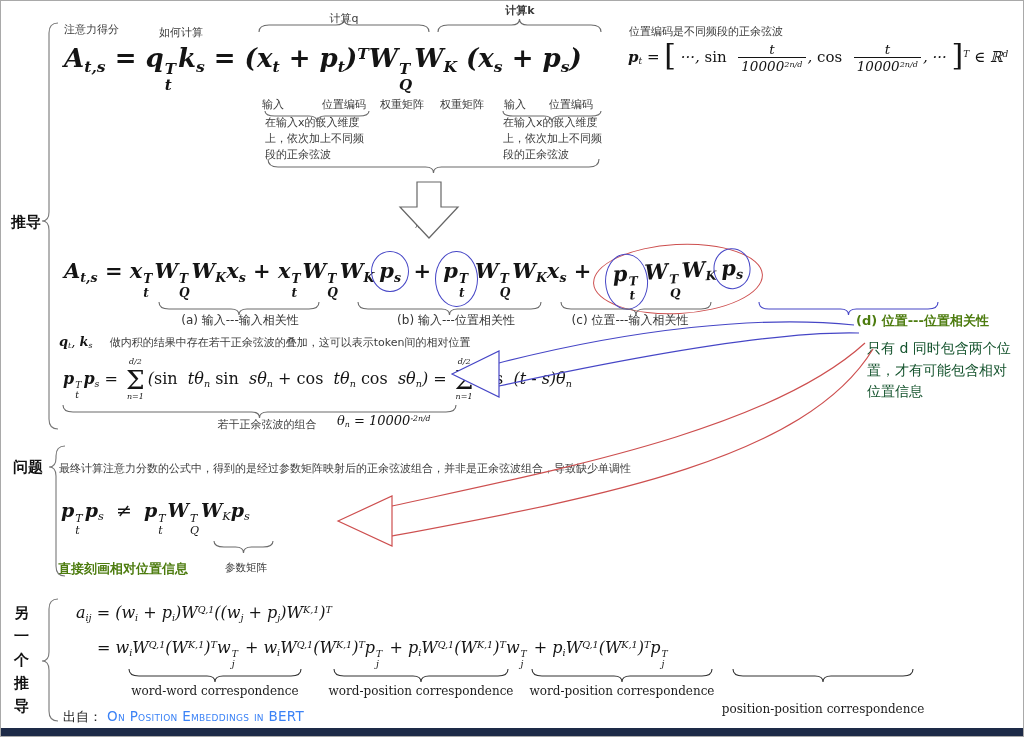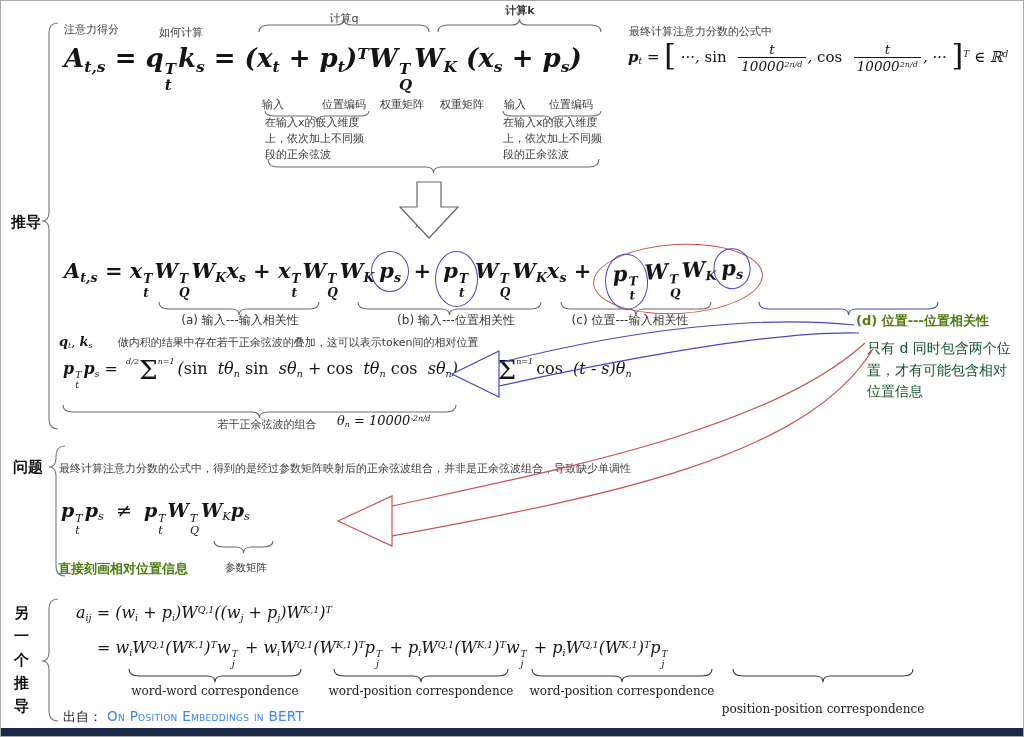--- a/index.html
+++ b/index.html
@@ -14,21 +14,21 @@
   .math{font-family:"DejaVu Serif","Liberation Serif",serif;font-style:italic;white-space:pre;color:#141414;}
   .math sub{font-size:0.6em;vertical-align:-0.3em;}
   .math sup{font-size:0.6em;vertical-align:0.5em;}
   .stk{display:inline-flex;flex-direction:column;align-items:flex-start;vertical-align:-0.45em;
        font-size:0.58em;line-height:1.1;margin:0 2px 0 1px;}
   .mb{font-weight:bold;}
   .mrm{font-style:normal;}
   .mfrac{display:inline-flex;flex-direction:column;align-items:center;vertical-align:middle;
          line-height:1.2;font-size:0.9em;margin:0 2px;}
   .mfrac .den{border-top:1px solid currentColor;padding:0 3px;}
-  .msum{display:inline-flex;flex-direction:row;vertical-align:middle;line-height:1;margin:0 3px;}
+  .msum{display:inline-flex;flex-direction:column;align-items:center;vertical-align:middle;line-height:1;margin:0 3px;}
   .msum .lim{font-size:0.5em;line-height:1.2;}
   .msum .sig{font-size:1.65em;font-style:normal;line-height:0.95;}
   .bigb{font-style:normal;font-size:2.0em;font-weight:400;vertical-align:middle;line-height:0;position:relative;top:-0.08em;}
   .bluec{display:inline-block;border:1.4px solid #4646c6;border-radius:50%;padding:6px 7px;margin:-6px -3px;}
   .redc{display:inline-block;border:1.4px solid #cd4f4f;border-radius:50%;padding:12px 14px;margin:-12px -6px;transform:rotate(-3deg);}
   .f-main{font-size:26px;font-weight:bold;}
   .f-exp{font-size:21px;font-weight:bold;}
   .f-pos{font-size:15px;}
   .f-ptps{font-size:16px;}
   .f-prob{font-size:19px;}
@@ -60,36 +60,36 @@
   <span class="abs cn cx" style="left:401px;top:96px;">权重矩阵</span>
   <span class="abs cn cx" style="left:461px;top:96px;">权重矩阵</span>
   <span class="abs cn cx" style="left:514px;top:96px;">输入</span>
   <span class="abs cn cx" style="left:570px;top:96px;">位置编码</span>
 
   <div class="abs cn-wrap" style="left:264px;top:114px;width:106px;">在输入x的嵌入维度上，依次加上不同频段的正余弦波</div>
   <div class="abs cn-wrap" style="left:502px;top:114px;width:106px;">在输入x的嵌入维度上，依次加上不同频段的正余弦波</div>
 
   <span class="abs" style="left:414px;top:217px;font-size:9px;color:#444;">展开</span>
 
-  <span class="abs cn" style="left:628px;top:23px;">最终计算注意力分数的公式中</span>
+  <span class="abs cn" style="left:628px;top:23px;">位置编码是不同频段的正余弦波</span>
   <div class="abs math f-pos" style="left:627px;top:40px;"><span class="mb">p</span><sub>t</sub> = <span class="bigb">[</span> ···, <span class="mrm">sin </span> <span class="mfrac"><span class="num">t</span><span class="den">10000<sup>2n/d</sup></span></span>, <span class="mrm">cos </span> <span class="mfrac"><span class="num">t</span><span class="den">10000<sup>2n/d</sup></span></span>, ··· <span class="bigb">]</span><sup>T</sup> ∈ ℝ<sup>d</sup></div>
 
   <span class="abs sec-label" style="left:10px;top:212px;">推导</span>
 
   <div class="abs math f-exp" style="left:63px;top:255px;">A<sub>t,s</sub> = x<span class="stk"><span>T</span><span>t</span></span>W<span class="stk"><span>T</span><span>Q</span></span>W<sub>K</sub>x<sub>s</sub> + x<span class="stk"><span>T</span><span>t</span></span>W<span class="stk"><span>T</span><span>Q</span></span>W<sub>K</sub><span class="bluec">p<sub>s</sub></span> + <span class="bluec">p<span class="stk"><span>T</span><span>t</span></span></span>W<span class="stk"><span>T</span><span>Q</span></span>W<sub>K</sub>x<sub>s</sub> + <span class="redc"><span class="bluec">p<span class="stk"><span>T</span><span>t</span></span></span>W<span class="stk"><span>T</span><span>Q</span></span>W<sub>K</sub><span class="bluec">p<sub>s</sub></span></span></div>
 
   <span class="abs term-label cx" style="left:239px;top:311px;">(a) 输入---输入相关性</span>
   <span class="abs term-label cx" style="left:455px;top:311px;">(b) 输入---位置相关性</span>
   <span class="abs term-label cx" style="left:629px;top:311px;">(c) 位置---输入相关性</span>
   <span class="abs blue-note" style="left:855px;top:311px;">(d) 位置---位置相关性</span>
   <div class="abs blue-note-wrap" style="left:866px;top:337px;width:150px;">只有 d 同时包含两个位置，才有可能包含相对位置信息</div>
 
   <div class="abs" style="left:58px;top:330px;white-space:nowrap;">
     <span class="math f-qk"><span class="mb">q</span><sub>t</sub>, <span class="mb">k</span><sub>s</sub></span>
-    <span class="cn" style="margin-left:20px;">做内积的结果中存在若干正余弦波的叠加，这可以表示token间的相对位置</span>
+    <span class="cn" style="margin-left:12px;">做内积的结果中存在若干正余弦波的叠加，这可以表示token间的相对位置</span>
   </div>
 
   <div class="abs math f-ptps" style="left:62px;top:356px;"><span class="mb">p</span><span class="stk"><span>T</span><span>t</span></span><span class="mb">p</span><sub>s</sub> = <span class="msum"><span class="lim">d/2</span><span class="sig">Σ</span><span class="lim">n=1</span></span>(<span class="mrm">sin </span> tθ<sub>n</sub> <span class="mrm">sin </span> sθ<sub>n</sub> + <span class="mrm">cos </span> tθ<sub>n</sub> <span class="mrm">cos </span> sθ<sub>n</sub>) = <span class="msum"><span class="lim">d/2</span><span class="sig">Σ</span><span class="lim">n=1</span></span><span class="mrm">cos </span> (t - s)θ<sub>n</sub></div>
   <span class="abs cn cx" style="left:266px;top:416px;">若干正余弦波的组合</span>
   <div class="abs math f-theta" style="left:336px;top:412px;">θ<sub>n</sub> = 10000<sup>-2n/d</sup></div>
 
   <span class="abs sec-label" style="left:12px;top:457px;">问题</span>
   <span class="abs cn" style="left:58px;top:460px;">最终计算注意力分数的公式中，得到的是经过参数矩阵映射后的正余弦波组合，并非是正余弦波组合，导致缺少单调性</span>
   <div class="abs math f-prob" style="left:60px;top:498px;"><span class="mb">p</span><span class="stk"><span>T</span><span>t</span></span><span class="mb">p</span><sub>s</sub>  ≠  <span class="mb">p</span><span class="stk"><span>T</span><span>t</span></span><span class="mb">W</span><span class="stk"><span>T</span><span>Q</span></span><span class="mb">W</span><sub>K</sub><span class="mb">p</span><sub>s</sub></div>
   <span class="abs cn cx" style="left:245px;top:560px;font-size:10.5px;">参数矩阵</span>

